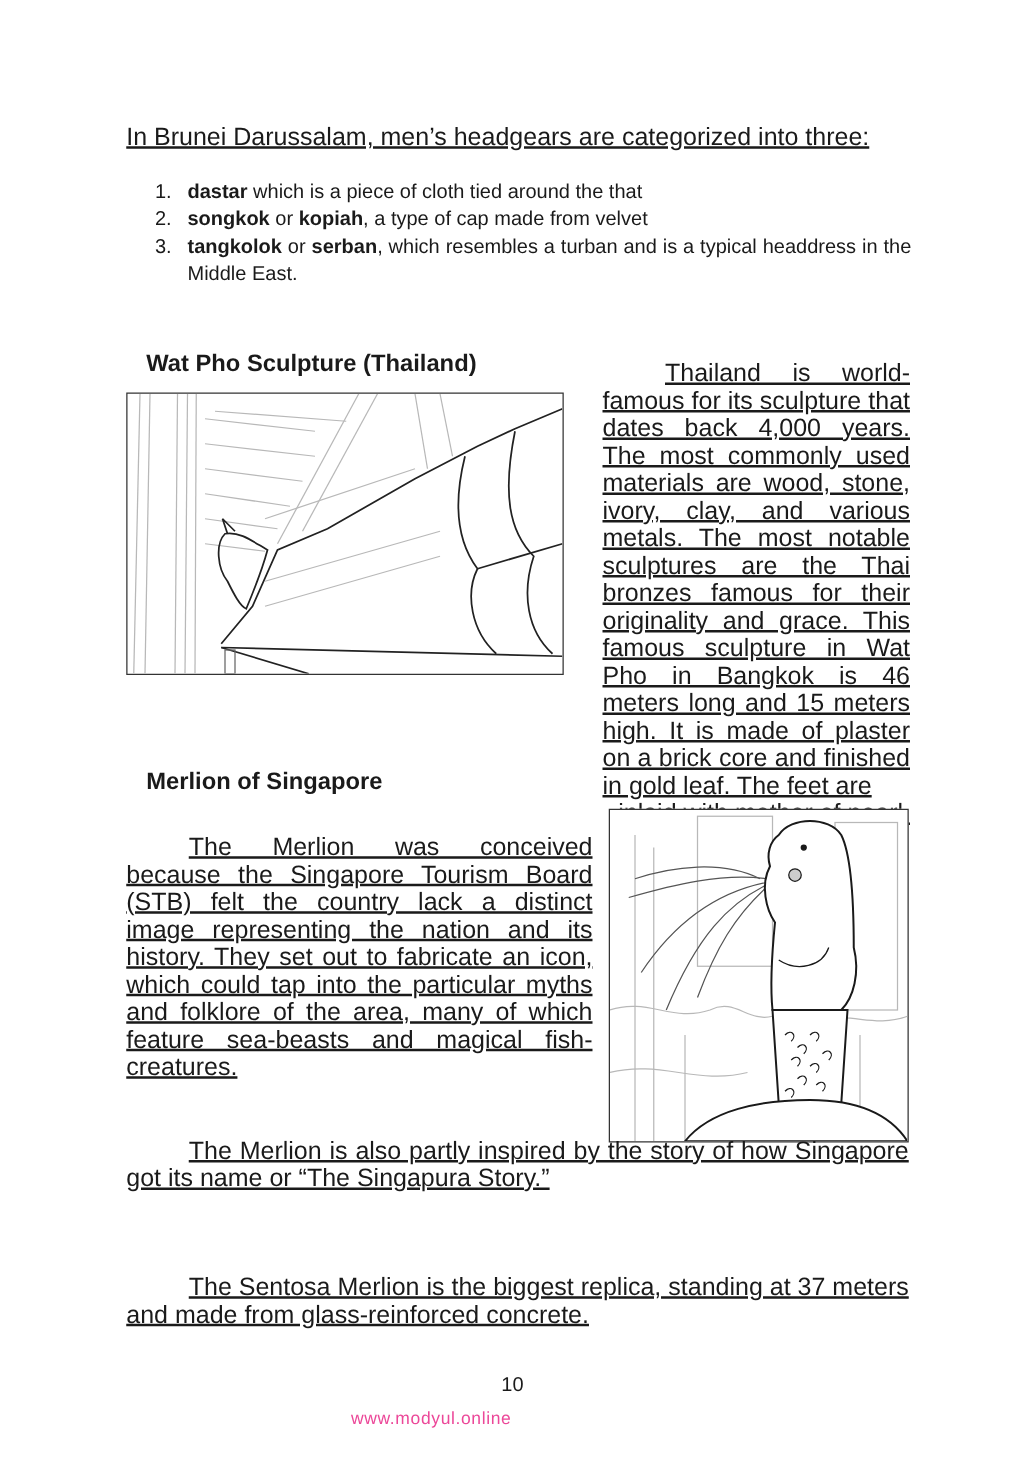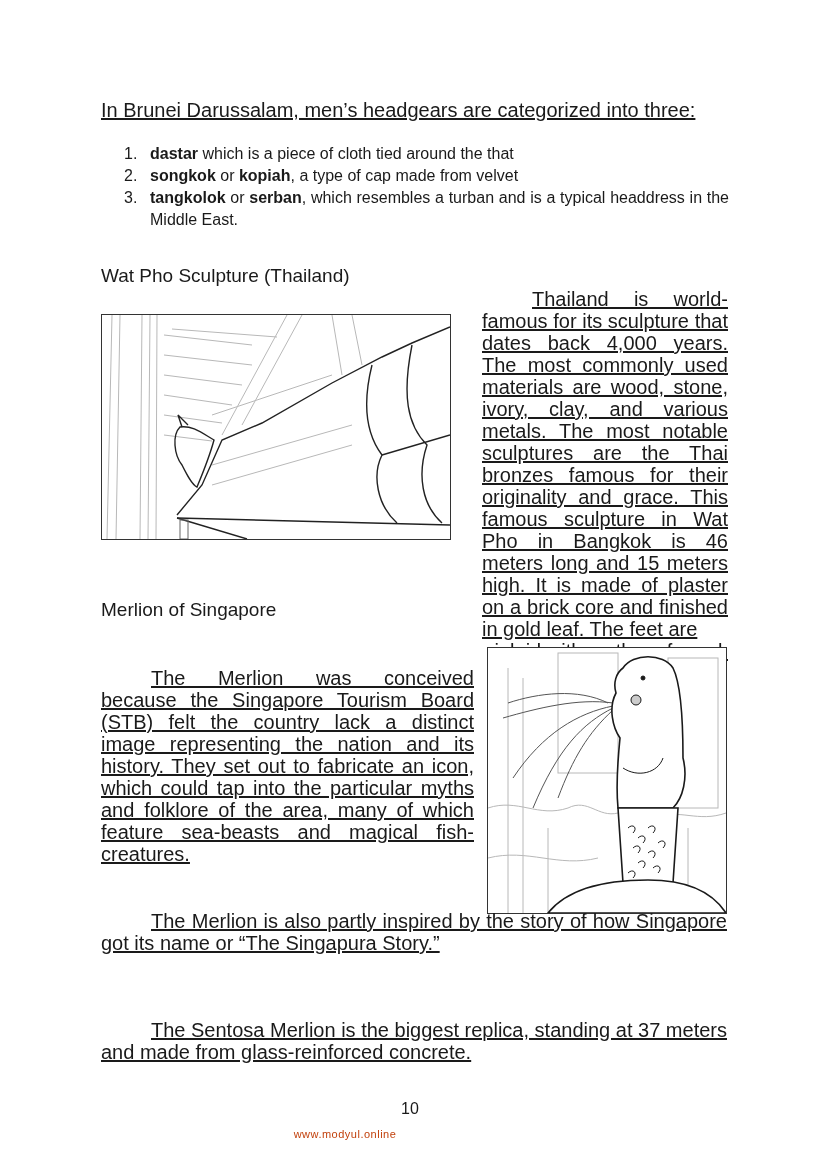--- a/index.html
+++ b/index.html
@@ -8,34 +8,34 @@
   .abs { position:absolute; }
   .p { font-size:20px; line-height:22px; margin:0;text-decoration:underline; }
   .just { text-align:justify; }
   .indent { text-indent:50px; }
   .intro { left:101px; top:99px; width:640px; }
   .list { left:124px; top:143px; width:605px; margin:0; padding:0; list-style:none; }
   .list li { position:relative; padding-left:26px; font-size:16px; line-height:22px; }
   .list li .num { position:absolute; left:0; top:0; }
   .list li .t { display:block; text-align:justify; }
   b { font-weight:bold; }
-  h2.section { font-size:19px; font-weight:normal; margin:0; line-height:24px; }
+  h2.section { font-size:19px; font-weight:bold; margin:16px; line-height:24px; }
   .h1 { left:101px; top:264px; }
   .h2 { left:101px; top:598px; }
   .thai-text { left:463px; top:288px; width:265px; }
   .thai-text .p { text-align:justify;margin-left:19px; }
   .thai-text .last { text-align:right; margin-left:-2px; }
   .fig1 { left:101px; top:314px; width:350px; height:226px; border:1.5px solid #333; box-sizing:border-box; background:#fff; overflow:hidden; }
   .fig2 { left:487px; top:647px; width:240px; height:267px; border:1.5px solid #333; box-sizing:border-box; background:#fff; overflow:hidden; }
   .merlion-text { left:101px; top:645px; width:373px; }
   .merlion-text .gap { height:22px; }
   .p3 { left:101px; top:910px; width:626px; }
   .p4 { left:101px; top:1019px; width:626px; }
   .pagenum { left:0; width:820px; top:1098px; text-align:center; font-size:16px; line-height:22px; }
-  .watermark { left:0; width:690px; top:1124px; text-align:center; font-size:11px; line-height:20px; color:#c2410c; letter-spacing:0.5px; }
+  .watermark { left:0; width:690px; top:1124px; text-align:center; font-size:14px; line-height:20px; color:#ec4899; letter-spacing:0.5px; }
   svg { display:block; }
 </style>
 </head>
 <body>
 
 <p class="abs p intro">In Brunei Darussalam, men’s headgears are categorized into three:</p>
 
 <ul class="abs list">
   <li>
     <span class="num">1.</span>

